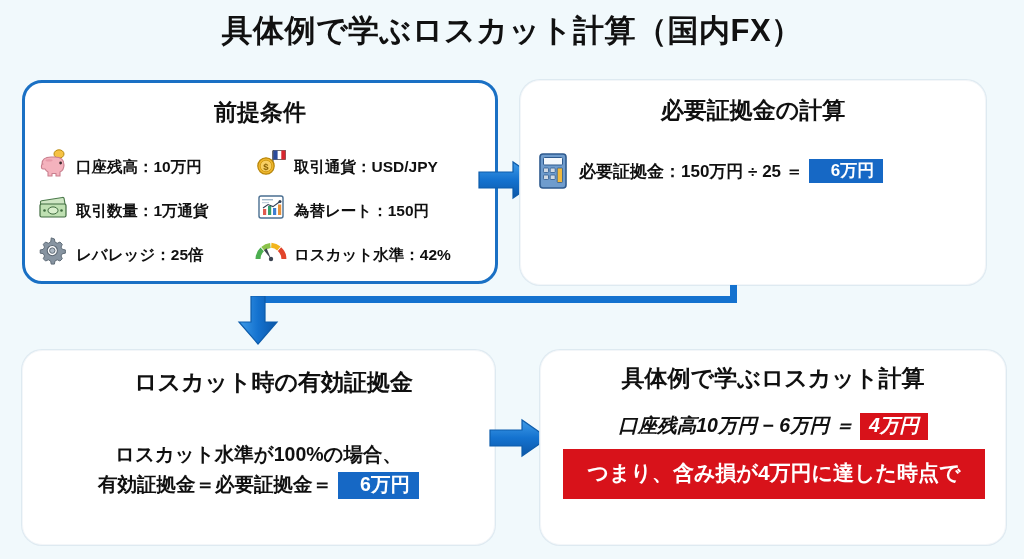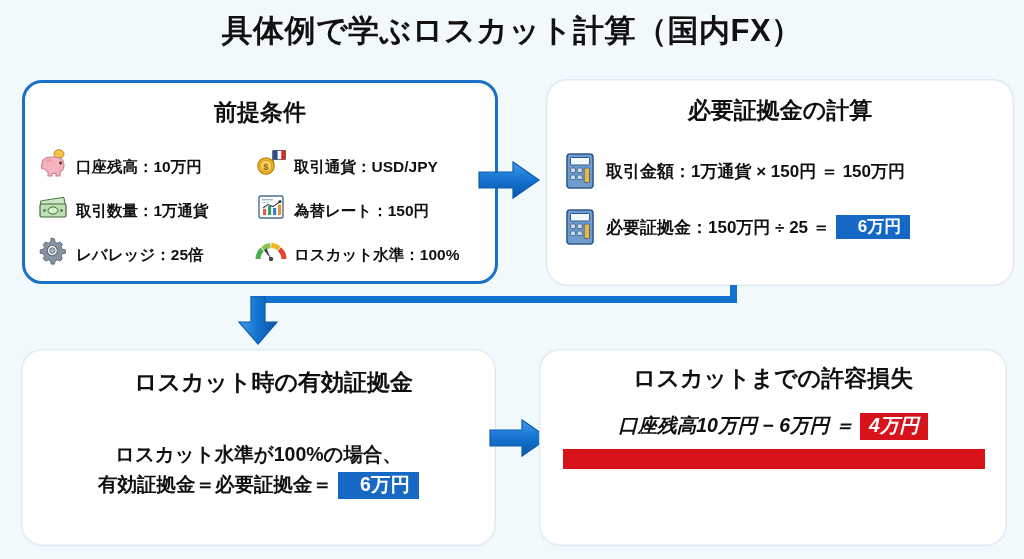--- a/index.html
+++ b/index.html
@@ -76,21 +76,21 @@
     gap: 7px;
   }
   .premise-label {
     font-size: 15.5px;
     font-weight: bold;
     color: #101010;
     white-space: nowrap;
   }
 
   
-  #box2 { left: 547px; top: 80px; width: 466px; height: 205px; }
+  #box2 { left: 520px; top: 80px; width: 466px; height: 205px; }
   #box2 .card-title { margin-top: 14px; }
   .calc-rows {
     position: absolute;
     left: 16px;
     top: 62px;
     width: 440px;
   }
   .calc-row {
     display: flex;
     align-items: center;
@@ -279,55 +279,41 @@
         <span class="icon">
           <svg width="32" height="30" viewBox="0 0 32 30">
             <path d="M3 23 a13 13 0 0 1 4.2-9.6" fill="none" stroke="#4cae50" stroke-width="5" stroke-linecap="butt"></path>
             <path d="M7.9 12.9 a13 13 0 0 1 7.5-3.5" fill="none" stroke="#8bc24a" stroke-width="5"></path>
             <path d="M16.3 9.3 a13 13 0 0 1 7.6 3.2" fill="none" stroke="#f2b51c" stroke-width="5"></path>
             <path d="M24.5 13.1 a13 13 0 0 1 4.4 9.9" fill="none" stroke="#e2452c" stroke-width="5"></path>
             <path d="M16 23 L9 14.2 L11.6 12.3 Z" fill="#3b4350"></path>
             <circle cx="16" cy="23" r="2.2" fill="#3b4350"></circle>
           </svg>
         </span>
-        <span class="premise-label">ロスカット水準：100%</span>
+        <span class="premise-label">ロスカット水準：42%</span>
       </div>
 
     </div>
   </div>
 
   <svg class="arrow-right" style="left:473px; top:152px;" width="72" height="56" viewBox="0 0 72 56">
     <defs>
       <linearGradient id="ag1" x1="0" y1="0" x2="0" y2="1">
         <stop offset="0%" stop-color="#3f9ce8"></stop>
         <stop offset="50%" stop-color="#1472cf"></stop>
         <stop offset="100%" stop-color="#0c57a8"></stop>
       </linearGradient>
     </defs>
     <path d="M6 20 H40 V10 L66 28 L40 46 V36 H6 Z" fill="url(#ag1)" stroke="#0d5cab" stroke-width="1.2"></path>
   </svg>
 
   <div class="card plain" id="box2">
     <div class="card-title">必要証拠金の計算</div>
     <div class="calc-rows">
 
-      <div class="calc-row">
-        <span class="icon">
-          <svg width="32" height="38" viewBox="0 0 32 38">
-            <rect x="3" y="2" width="26" height="34" rx="3" fill="#6f9ccd" stroke="#2e5a8e" stroke-width="1.6"></rect>
-            <rect x="6.5" y="5.5" width="19" height="7.5" rx="1" fill="#f4f8fc" stroke="#2e5a8e" stroke-width="1"></rect>
-            <rect x="6.5" y="16" width="5" height="4.5" rx="0.8" fill="#cfd9e4" stroke="#2e5a8e" stroke-width="0.8"></rect>
-            <rect x="13.2" y="16" width="5" height="4.5" rx="0.8" fill="#cfd9e4" stroke="#2e5a8e" stroke-width="0.8"></rect>
-            <rect x="20.2" y="16" width="5.3" height="14.5" rx="0.8" fill="#f0b93e" stroke="#2e5a8e" stroke-width="0.8"></rect>
-            <rect x="6.5" y="23" width="5" height="4.5" rx="0.8" fill="#cfd9e4" stroke="#2e5a8e" stroke-width="0.8"></rect>
-            <rect x="13.2" y="23" width="5" height="4.5" rx="0.8" fill="#cfd9e4" stroke="#2e5a8e" stroke-width="0.8"></rect>
-          </svg>
-        </span>
-        <span class="calc-text">取引金額：1万通貨 × 150円 ＝ 150万円</span>
-      </div>
 
       <div class="calc-row">
         <span class="icon">
           <svg width="32" height="38" viewBox="0 0 32 38">
             <rect x="3" y="2" width="26" height="34" rx="3" fill="#6f9ccd" stroke="#2e5a8e" stroke-width="1.6"></rect>
             <rect x="6.5" y="5.5" width="19" height="7.5" rx="1" fill="#f4f8fc" stroke="#2e5a8e" stroke-width="1"></rect>
             <rect x="6.5" y="16" width="5" height="4.5" rx="0.8" fill="#cfd9e4" stroke="#2e5a8e" stroke-width="0.8"></rect>
             <rect x="13.2" y="16" width="5" height="4.5" rx="0.8" fill="#cfd9e4" stroke="#2e5a8e" stroke-width="0.8"></rect>
             <rect x="20.2" y="16" width="5.3" height="14.5" rx="0.8" fill="#f0b93e" stroke="#2e5a8e" stroke-width="0.8"></rect>
             <rect x="6.5" y="23" width="5" height="4.5" rx="0.8" fill="#cfd9e4" stroke="#2e5a8e" stroke-width="0.8"></rect>
@@ -371,21 +357,22 @@
       <linearGradient id="ag3" x1="0" y1="0" x2="0" y2="1">
         <stop offset="0%" stop-color="#3f9ce8"></stop>
         <stop offset="50%" stop-color="#1472cf"></stop>
         <stop offset="100%" stop-color="#0c57a8"></stop>
       </linearGradient>
     </defs>
     <path d="M4 18 H36 V8 L62 26 L36 44 V34 H4 Z" fill="url(#ag3)" stroke="#0d5cab" stroke-width="1.2"></path>
   </svg>
 
   <div class="card plain" id="box4">
-    <div class="card-title">ロスカットまでの許容損失</div>
+    <div class="card-title">具体例で学ぶロスカット計算</div>
     <div class="box4-eq">
       <span>口座残高10万円 − 6万円 ＝</span><span class="hl-red">4万円</span>
     </div>
     <div class="red-banner">
+      <div>つまり、含み損が4万円に達した時点で</div>
     </div>
   </div>
 
 </div>
 
 </body></html>

